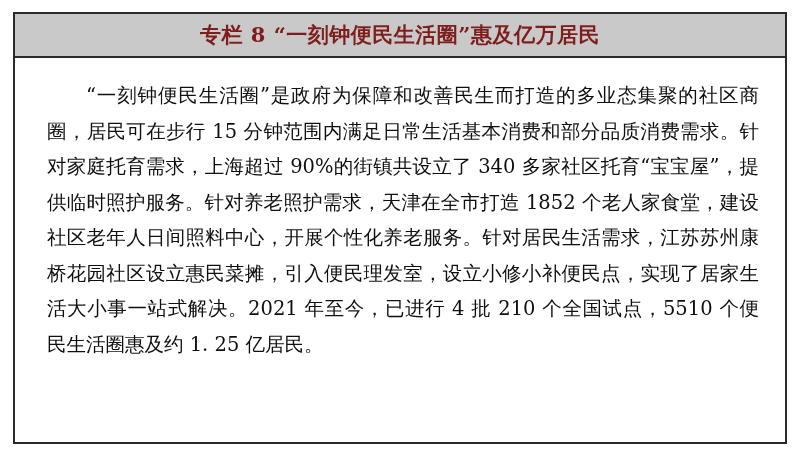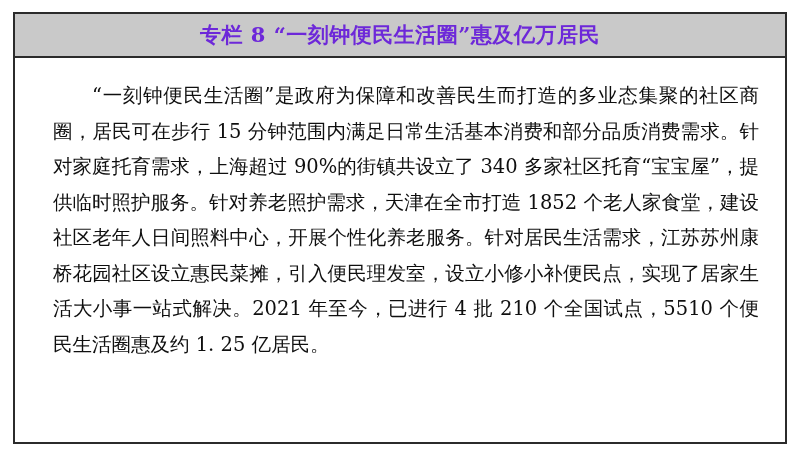--- a/index.html
+++ b/index.html
@@ -36,27 +36,28 @@
     border-bottom: 2px solid #2b2b2b;
     display: flex;
     align-items: center;
     justify-content: center;
     box-sizing: border-box;
   }
   .box-title {
     font-family: "DejaVu Serif", "Liberation Serif", serif;
     font-size: 21px;
     font-weight: bold;
-    color: #6d28d9;
+    color: #7f1d1d;
     letter-spacing: 0.5px;
     white-space: nowrap;
   }
   .box-body {
-    padding: 20px 26px 10px 38px;
+    padding: 20px 26px 10px 22px;
     box-sizing: border-box;
+    margin-left: 10px;
   }
   .para {
     margin: 0;
     font-family: "DejaVu Serif", "Liberation Serif", serif;
     font-size: 19.5px;
     line-height: 35.5px;
     color: #0f0f0f;
     text-align: justify;
     text-justify: inter-ideograph;
     text-indent: 39px;

